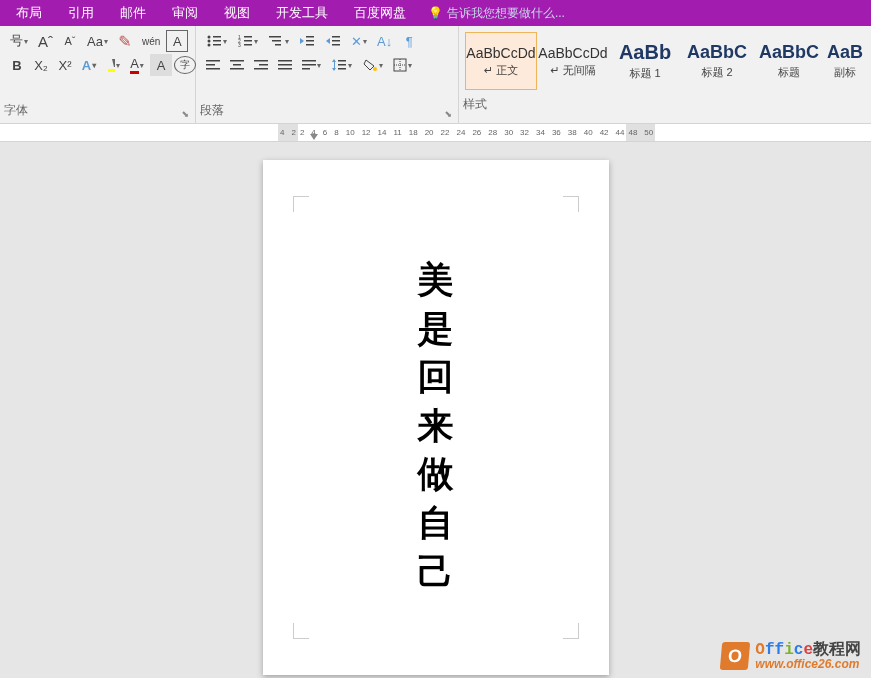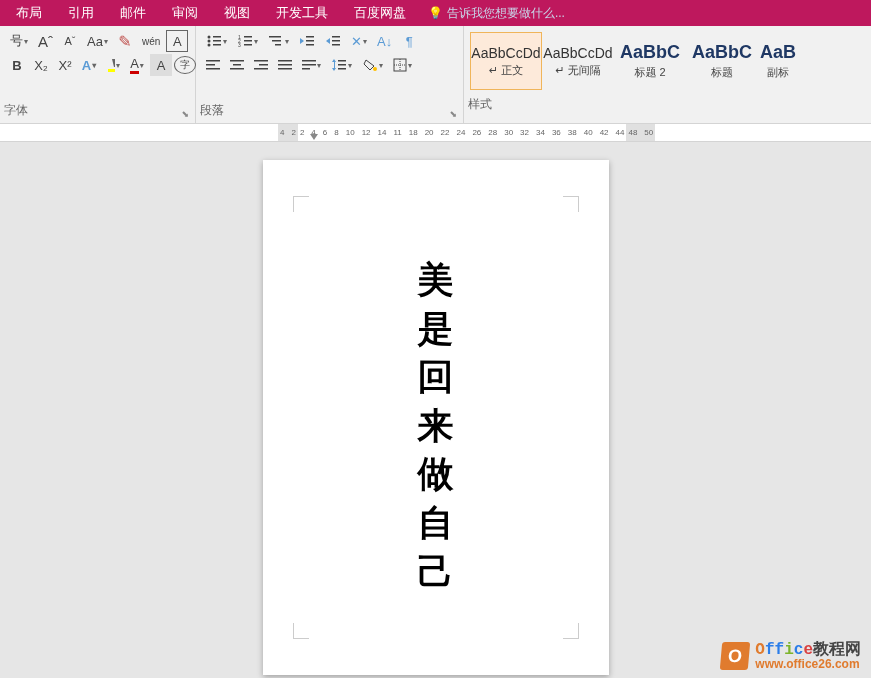--- a/index.html
+++ b/index.html
@@ -1,18 +1,18 @@
 <!DOCTYPE html>
 <html><head>
   <meta charset="utf-8">
   <style>
     * { margin: 0; padding: 0; box-sizing: border-box; }
     body { font-family: "Microsoft YaHei", "SimSun", sans-serif; background: #fff; width: 871px; height: 678px; overflow: hidden; position: relative; }
     
-    .menu-bar { background: #be185d; height: 26px; display: flex; align-items: center; padding: 0 4px; color: #fff; font-size: 13px; gap: 2px; }
+    .menu-bar { background: #a21caf; height: 26px; display: flex; align-items: center; padding: 0 4px; color: #fff; font-size: 13px; gap: 2px; }
     .menu-item { padding: 4px 12px; cursor: pointer; }
     .tell-me { display: flex; align-items: center; gap: 4px; color: #c8d6ea; font-size: 12px; padding-left: 8px; }
     
     .ribbon { background: #f1f1f1; border-bottom: 1px solid #d4d4d4; height: 98px; display: flex; }
     .ribbon-group { border-right: 1px solid #d4d4d4; display: flex; flex-direction: column; padding: 2px 4px; position: relative; }
     .group-content { flex: 1; display: flex; flex-direction: column; gap: 2px; padding: 2px; }
     .group-label { text-align: left; font-size: 12px; color: #666; padding: 2px 0; position: relative; }
     .group-launcher { position: absolute; right: 2px; bottom: 2px; font-size: 9px; color: #888; cursor: pointer; }
     
     .btn-row { display: flex; align-items: center; gap: 2px; }
@@ -40,21 +40,21 @@
     .crop-bl { bottom: 36px; left: 30px; border-left: 1px solid #ccc; border-bottom: 1px solid #ccc; }
     .crop-br { bottom: 36px; right: 30px; border-right: 1px solid #ccc; border-bottom: 1px solid #ccc; }
     
     .doc-text { position: absolute; top: 96px; left: 50%; transform: translateX(-50%); font-family: "STKaiti", "KaiTi", serif; font-size: 36px; font-weight: bold; color: #000; display: flex; flex-direction: column; align-items: center; line-height: 1.35; }
     
     .watermark { position: absolute; bottom: 8px; right: 10px; display: flex; align-items: center; gap: 6px; font-weight: bold; }
     .wm-icon { width: 28px; height: 28px; background: #e07b2e; border-radius: 3px; display: flex; align-items: center; justify-content: center; color: #fff; font-size: 18px; font-weight: bold; transform: skewX(-5deg); }
     .wm-text { display: flex; flex-direction: column; line-height: 1; }
     .wm-title { font-size: 16px; font-family: Liberation Mono, monospace; }
     .wm-title .o { color: #e07b2e; } .wm-title .f1 { color: #2b7de9; } .wm-title .f2 { color: #7db42c; } .wm-title .c { color: #2b7de9; } .wm-title .e { color: #d94141; } .wm-title .cn { color: #444; }
-    .wm-url { font-size: 12px; color: #e07b2e; }
+    .wm-url { font-size: 12px; color: #e07b2e; font-style: italic; }
     
     .fmt-painter { font-size: 16px; }
     svg { display: block; }
   </style>
 </head>
 <body>
 
 <div class="menu-bar">
   <div class="menu-item">布局</div>
   <div class="menu-item">引用</div>
@@ -244,20 +244,24 @@
 
   <div class="ribbon-group" style="flex:1;border-right:none">
     <div class="style-gallery">
       <div class="style-item selected">
         <div class="style-preview">AaBbCcDd</div>
         <div class="style-name">↵ 正文</div>
       </div>
       <div class="style-item">
         <div class="style-preview">AaBbCcDd</div>
         <div class="style-name">↵ 无间隔</div>
+      </div>
+      <div class="style-item">
+        <div class="style-preview big">AaBb</div>
+        <div class="style-name">标题 1</div>
       </div>
       <div class="style-item">
         <div class="style-preview big" style="font-size:18px">AaBbC</div>
         <div class="style-name">标题 2</div>
       </div>
       <div class="style-item">
         <div class="style-preview big" style="font-size:18px">AaBbC</div>
         <div class="style-name">标题</div>
       </div>
       <div class="style-item" style="width:40px">

